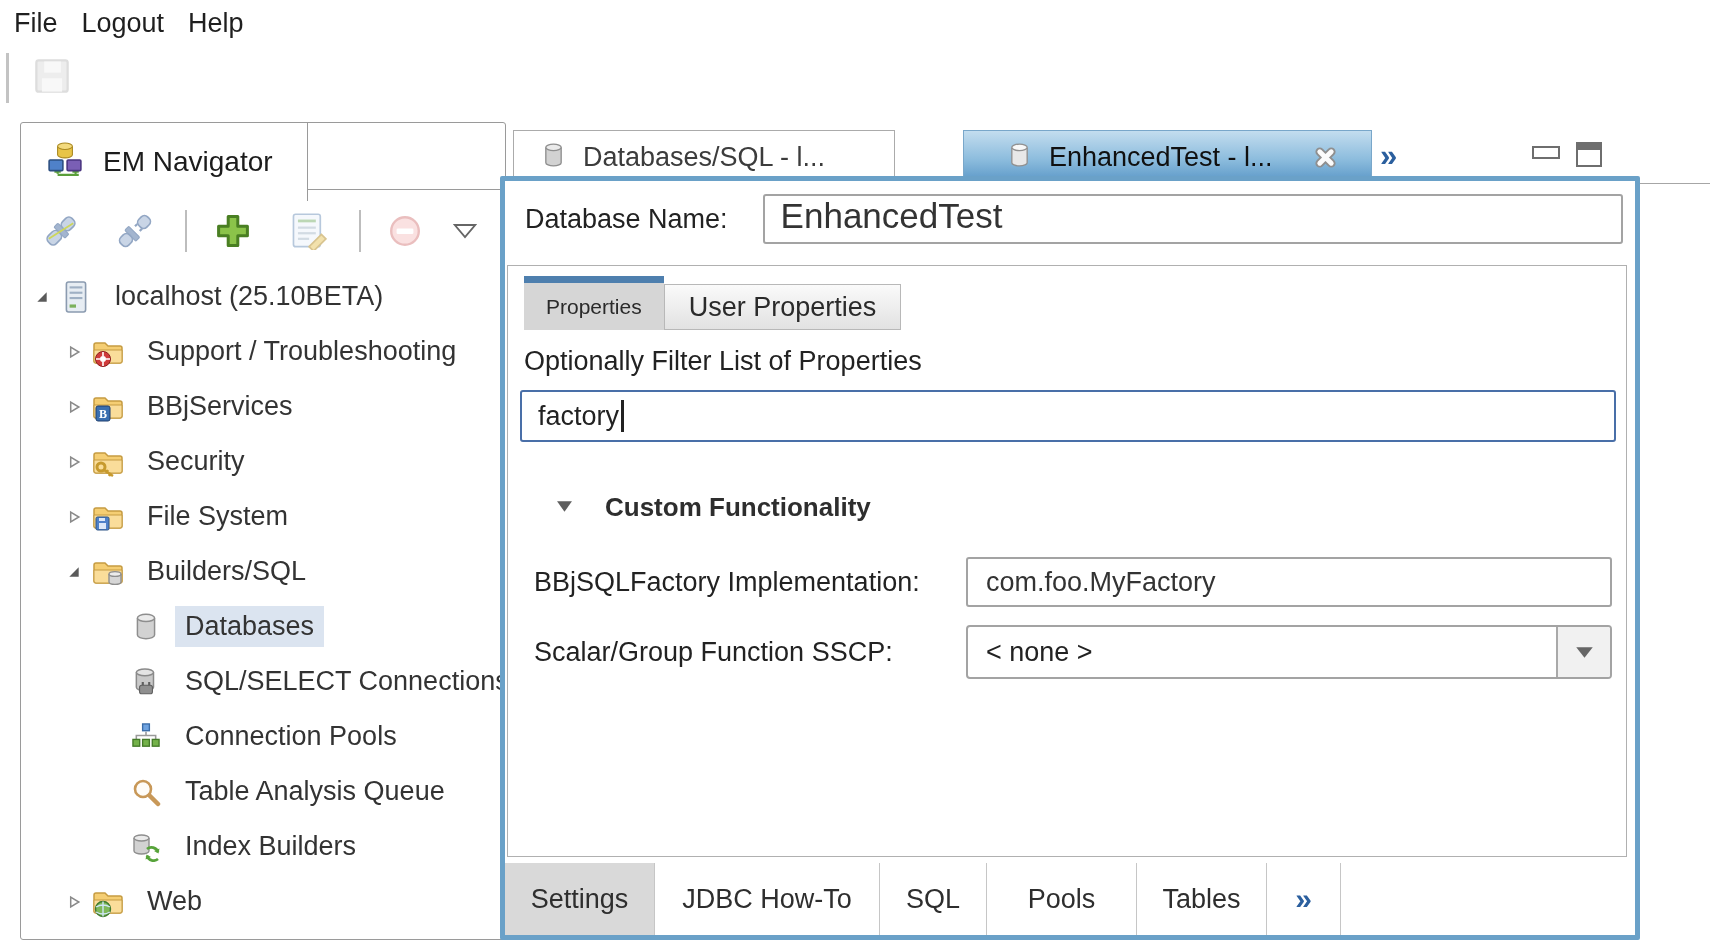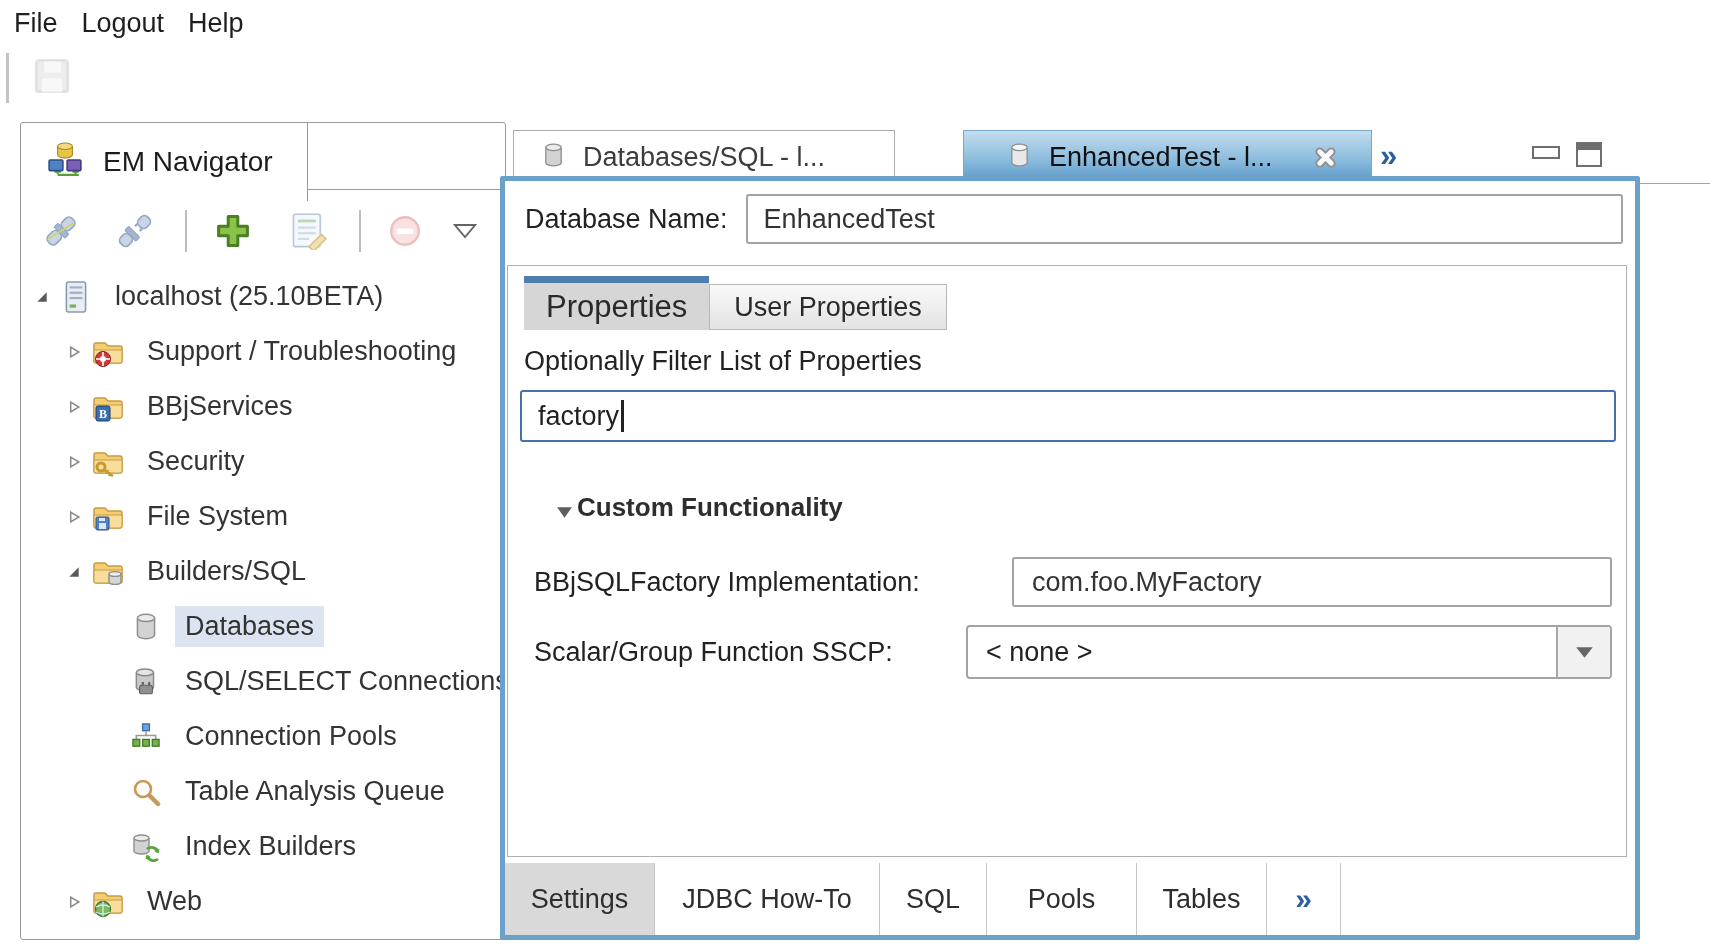--- a/index.html
+++ b/index.html
@@ -52,43 +52,43 @@
   .close-x{margin-left:22px;display:flex;}
   .strip-chevron{position:absolute;left:880px;top:8px;font-size:31px;font-weight:bold;color:#2b5f9e;}
   .win-btns{position:absolute;right:108px;top:12px;display:flex;gap:16px;align-items:flex-start;}
   .btn-min{width:24px;height:9px;border:2px solid #6e6e6e;background:#fff;margin-top:4px;}
   .btn-max{width:22px;height:21px;border:2px solid #6e6e6e;background:#fff;box-shadow:inset 0 6px 0 #6e6e6e;}
 
   
   .main-pane{position:absolute;left:500px;top:176px;width:1140px;height:764px;
              border:5px solid #6AA1C8;border-radius:2px;background:#fff;box-sizing:border-box;}
   .name-row{display:flex;align-items:center;margin:12px 12px 0 20px;height:52px;}
-  .name-label{font-size:27px;color:#222;margin-right:18px;flex:none;}
-  .name-input{flex:1;height:46px;border:2px solid #a3a3a3;border-radius:3px;font-size:27px;color:#333;
-              display:flex;align-items:center;padding-left:16px;background:#fff;}
+  .name-label{font-size:27px;color:#222;margin-right:35px;flex:none;}
+  .name-input{flex:1;height:46px;border:2px solid #a3a3a3;border-radius:3px;font-size:35px;color:#333;
+              display:flex;align-items:flex-start;padding-left:16px;background:#fff;}
 
   .sub-panel{position:relative;margin:20px 8px 0 2px;border:1px solid #b0b0b0;height:592px;
              box-sizing:border-box;overflow:hidden;background:#fff;}
   .ptabs{display:flex;align-items:flex-end;height:64px;margin-left:16px;}
   .ptab-active{height:54px;background:#d6d6d6;border-top:7px solid #4E7FAE;display:flex;align-items:center;
-               padding:0 22px;font-size:31px;color:#2a2a2a;box-sizing:border-box;}
+               padding:0 22px;font-size:21px;color:#2a2a2a;box-sizing:border-box;}
   .ptab{height:46px;background:linear-gradient(#fafafa,#e2e2e2);border:1px solid #b8b8b8;display:flex;
         align-items:center;padding:0 24px;font-size:27px;color:#2a2a2a;box-sizing:border-box;}
   .filter-label{margin:16px 0 0 16px;font-size:27px;color:#222;}
   .filter-input{margin:13px 10px 0 12px;height:48px;border:2.5px solid #496FA8;border-radius:3px;
                 display:flex;align-items:center;padding-left:16px;font-size:27px;color:#222;}
   .caret{width:2.5px;height:32px;background:#222;margin-left:2px;}
-  .section-hdr{margin:50px 0 0 48px;display:flex;align-items:flex-end;gap:4px;}
+  .section-hdr{margin:50px 0 0 48px;display:flex;align-items:center;gap:32px;}
   .section-title{font-size:26px;font-weight:bold;color:#2e2e2e;}
   .frow{display:flex;align-items:center;margin-left:26px;margin-right:14px;}
   .frow.first{margin-top:34px;}
   .frow.next{margin-top:18px;}
   .flabel{width:432px;font-size:27px;color:#222;flex:none;}
   .finput{flex:1;height:46px;border:2px solid #a3a3a3;border-radius:3px;display:flex;align-items:center;
-          padding-left:18px;font-size:27px;color:#333;background:#fff;margin-left:46px;}
+          padding-left:18px;font-size:27px;color:#333;background:#fff;}
   .fcombo{flex:1;height:50px;border:2px solid #a3a3a3;border-radius:4px;display:flex;align-items:stretch;
           overflow:hidden;background:#fff;}
   .combo-val{flex:1;display:flex;align-items:center;padding-left:18px;font-size:27px;color:#222;}
   .combo-btn{width:52px;border-left:2px solid #a9a9a9;background:#f1f1f1;display:flex;align-items:center;
              justify-content:center;}
 
   .bottom-tabs{position:absolute;left:0;bottom:0;height:72px;display:flex;}
   .btab{height:72px;display:flex;align-items:center;justify-content:center;font-size:27px;color:#2e2e2e;
         background:#fff;border-right:1px solid #c6c6c6;box-sizing:border-box;}
   .btab.active{background:#d9d9d9;align-items:center;}

